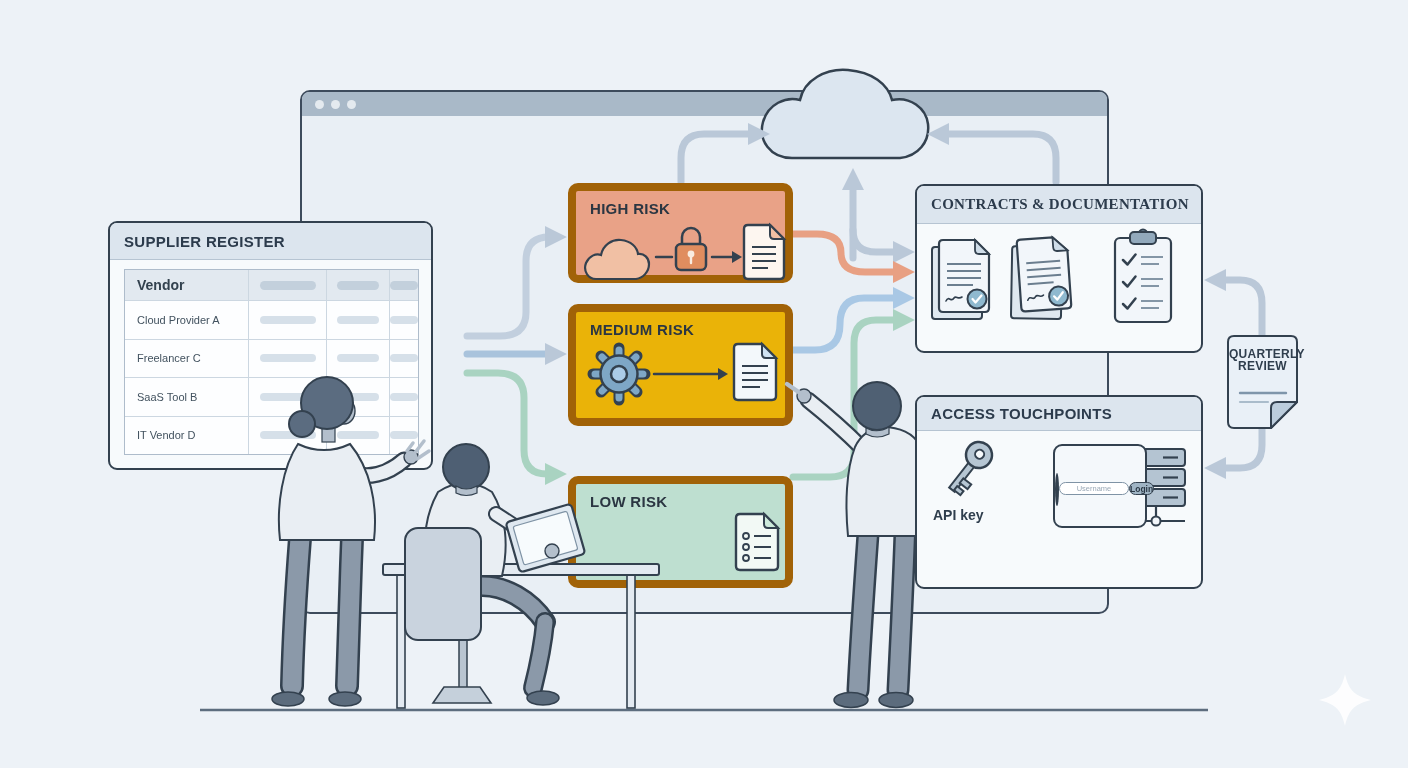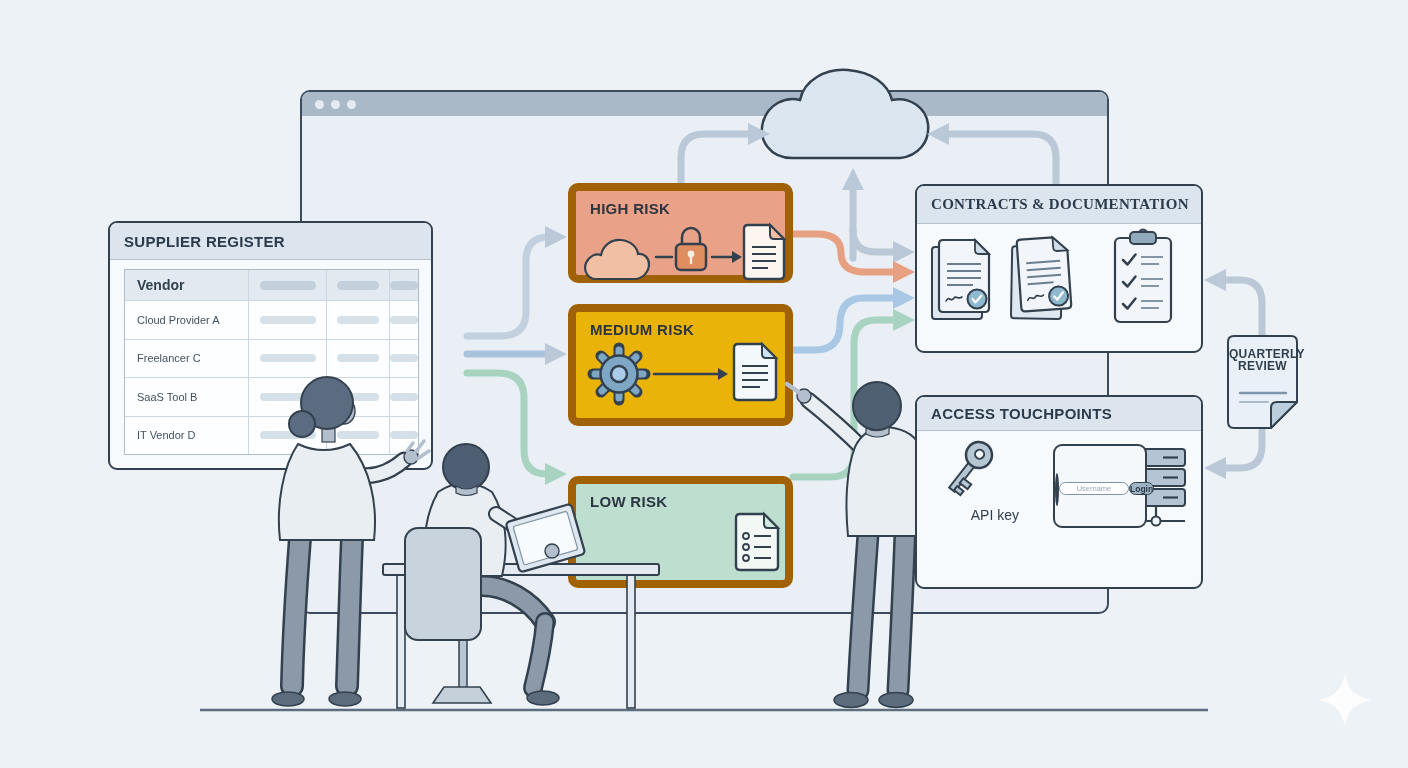--- a/index.html
+++ b/index.html
@@ -60,22 +60,22 @@
   #risk-low{top:428px;height:112px;background:#bedfd0;margin-top:48px;}
   .risk-title{position:absolute;left:14px;top:9px;font-size:15px;font-weight:bold;color:#2b3642;letter-spacing:.02em;}
   .riskbox svg{position:absolute;left:0;top:0;}
 
   
   #contracts{left:915px;top:184px;width:288px;height:169px;z-index:5;}
   #contracts .panel-header{height:37px;font-family:Liberation Serif, serif;}
   #access{left:915px;top:395px;width:288px;height:194px;z-index:5;}
   #access .panel-header{height:33px;}
 
-  .apikey-label{position:absolute;left:16px;top:110px;width:86px;text-align:right;
-    font-size:14px;color:#2f3e4d;}
+  .apikey-label{position:absolute;left:16px;top:110px;width:86px;text-align:left;
+    font-size:14px;color:#2f3e4d;font-weight:bold;}
 
   .login-card{
     position:absolute;left:96px;top:47px;width:94px;height:84px;background:#f4f8fb;
     border:2px solid #33414f;border-radius:9px;display:flex;flex-direction:row;align-items:center;
     box-sizing:border-box;
     margin-left:40px;
   }
   .avatar{width:33px;height:33px;border:2px solid #33414f;border-radius:50%;
     background:#fff;margin-top:6px;position:relative;overflow:hidden;box-sizing:border-box;}
   .avatar::before{content:"";position:absolute;left:50%;top:5px;width:11px;height:11px;margin-left:-5.5px;

